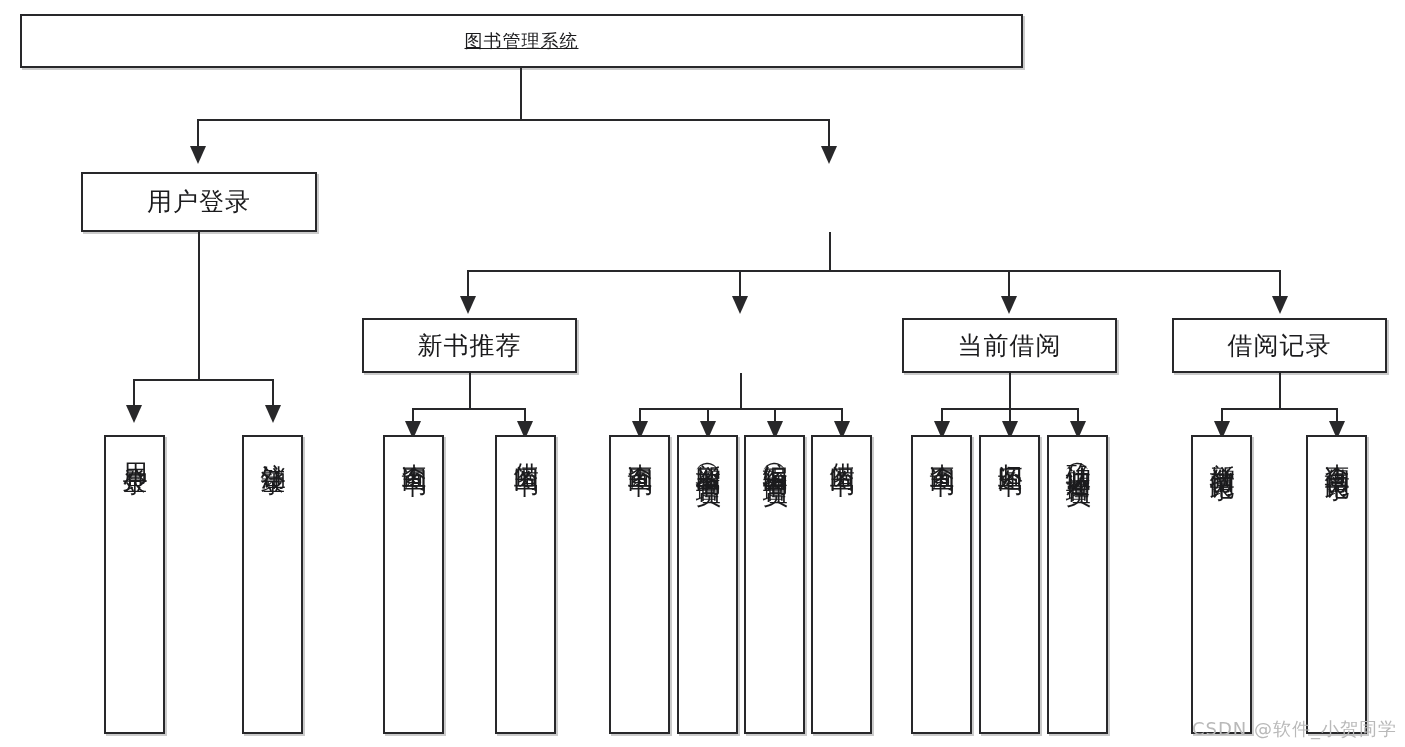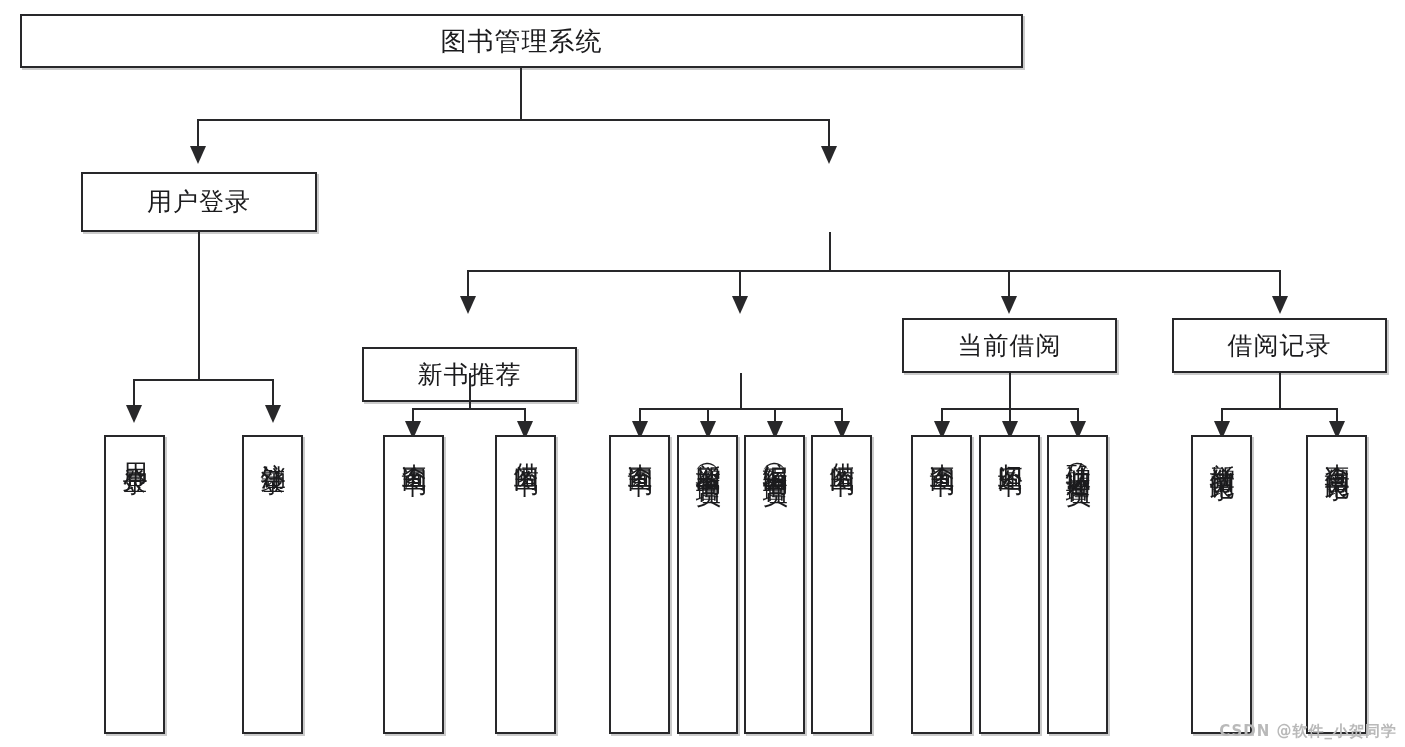--- a/index.html
+++ b/index.html
@@ -44,21 +44,22 @@
   }
   .node.vertical .label {
     writing-mode: vertical-rl;
     text-orientation: upright;
     font-size: 25px;
     letter-spacing: 3px;
     line-height: 1.05;
     white-space: nowrap;
   }
   .node.root .label {
-    font-size: 26px;
+    font-size: 18px;
+    text-decoration: underline;
   }
 
   
   .conn {
     position: absolute;
     background: #28282a;
   }
   .conn.v { width: 2px; }
   .conn.h { height: 2px; }
   .arrow {
@@ -66,26 +67,25 @@
     width: 0;
     height: 0;
     border-left: 8px solid transparent;
     border-right: 8px solid transparent;
     border-top: 18px solid #28282a;
   }
   #watermark {
     position: absolute;
     right: 8px;
     bottom: 6px;
-    font-size: 15px;
+    font-size: 18px;
     color: #b9b9b9;
     letter-spacing: 1px;
     user-select: none;
     white-space: nowrap;
-    font-weight: bold;
   }
 </style>
 </head>
 <body>
 
 <div id="diagram-root">
 
   <div class="node root horizontal" style="left:20px; top:14px; width:1003px; height:54px;">
     <span class="label">图书管理系统</span>
   </div>
@@ -112,21 +112,21 @@
   <div class="conn h" style="left:467px; top:270px; width:814px;"></div>
   <div class="conn v" style="left:467px; top:270px; height:27px;"></div>
   <div class="arrow" style="left:460px; top:296px;"></div>
   <div class="conn v" style="left:739px; top:270px; height:27px;"></div>
   <div class="arrow" style="left:732px; top:296px;"></div>
   <div class="conn v" style="left:1008px; top:270px; height:27px;"></div>
   <div class="arrow" style="left:1001px; top:296px;"></div>
   <div class="conn v" style="left:1279px; top:270px; height:27px;"></div>
   <div class="arrow" style="left:1272px; top:296px;"></div>
 
-  <div class="node horizontal" style="left:362px; top:318px; width:215px; height:55px;margin-top:29px;">
+  <div class="node horizontal" style="left:362px; top:318px; width:215px; height:55px;">
     <span class="label">新书推荐</span>
   </div>
   <div class="node horizontal" style="left:1172px; top:318px; width:215px; height:55px;">
     <span class="label">借阅记录</span>
   </div>
   <div class="node horizontal" style="left:902px; top:318px; width:215px; height:55px;">
     <span class="label">当前借阅</span>
   </div>
 
   <div class="conn v" style="left:469px; top:373px; height:36px;"></div>

